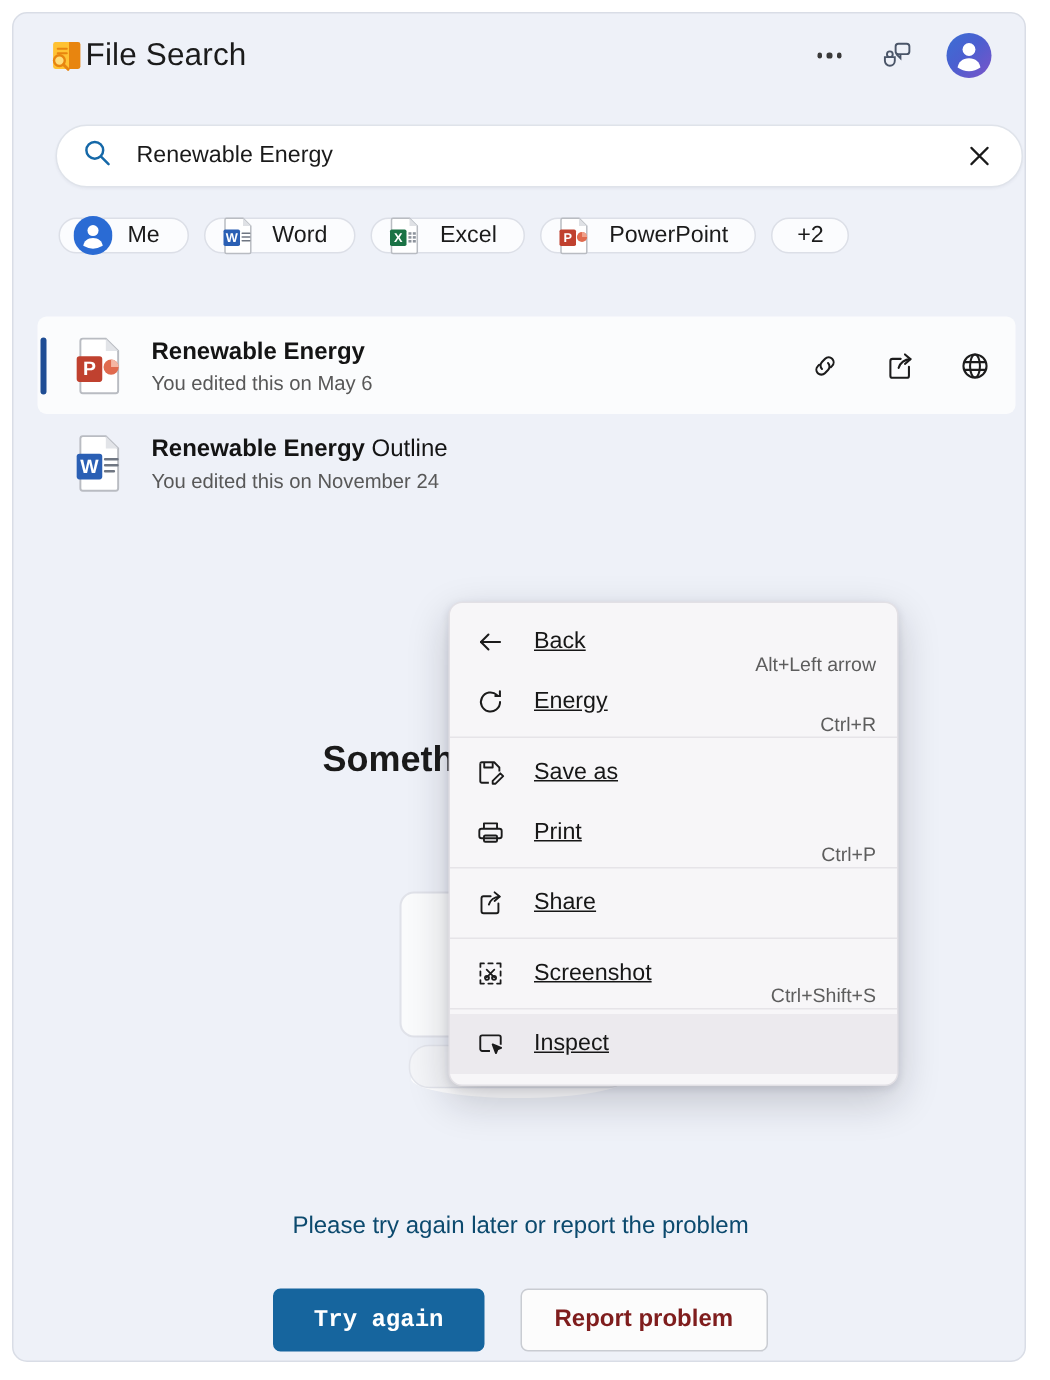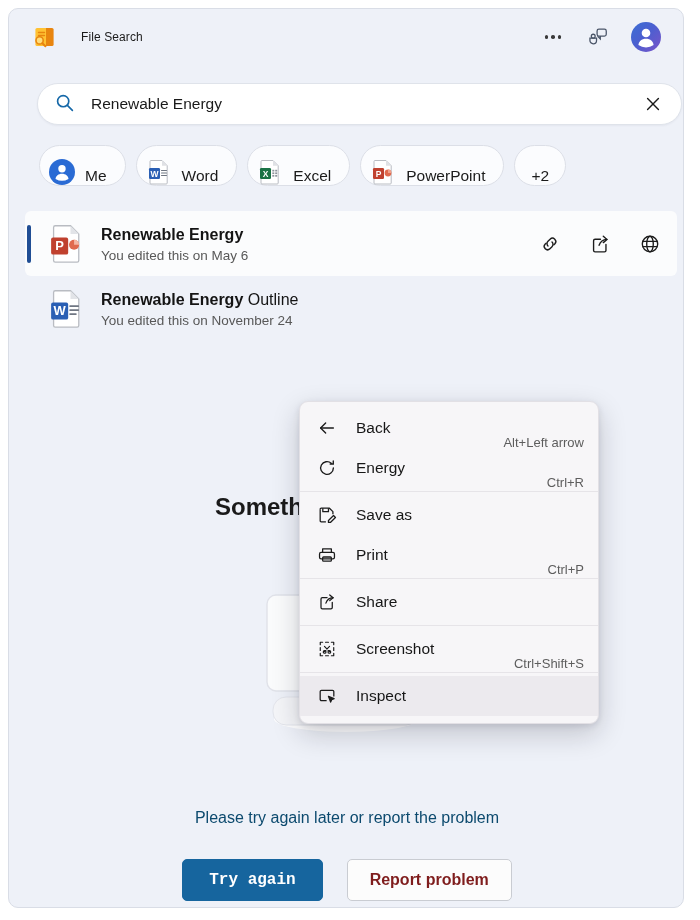--- a/index.html
+++ b/index.html
@@ -21,22 +21,22 @@
 
   
   .titlebar {
     position: absolute; left: 0; top: 0;
     width: 100%; height: 56px;
     display: flex; align-items: center;
     padding: 0 16px;
   }
   .app-icon { width: 26px; height: 26px; margin-left: 6px; flex: 0 0 auto; }
   .app-title {
-    margin-left: 24px;
-    font-size: 12px;
+    margin-left: 0;
+    font-size: 21px;
     color: #1b1b1b;
     letter-spacing: .1px;
   }
   .titlebar-right {
     margin-left: auto;
     display: flex; align-items: center; gap: 20px;
     padding-right: 6px;
   }
   .dots-btn {
     width: 24px; height: 24px;
@@ -71,25 +71,25 @@
     white-space: nowrap; overflow: hidden;
   }
   .clear-btn { flex: 0 0 auto; cursor: pointer; display: flex; }
 
   
   .chips {
     position: absolute; left: 30px; top: 136px;
     display: flex; align-items: center; gap: 10px;
   }
   .chip {
-    height: 41px;
+    height: 24px;
     border: 1px solid #dcdfe7;
     border-radius: 21px;
     background: #fbfcfe;
-    display: flex; align-items: flex-end;
+    display: flex; align-items: center;
     padding: 0 18px 0 9px;
     cursor: pointer;
   }
   .chip.plus { padding: 0 16px; }
   .chip-ico { width: 26px; height: 26px; margin-right: 10px; flex: 0 0 auto;
               display: flex; align-items: center; justify-content: center; }
   .chip-label { font-size: 15.5px; color: #1b1b1b; white-space: nowrap; }
 
   
   .results { position: absolute; left: 16px; top: 202px; width: 652px; }
@@ -172,21 +172,21 @@
   }
   .ctx-item {
     height: 40px;
     display: flex; align-items: center;
     padding: 0 14px 0 16px;
     cursor: pointer;
   }
   .ctx-item.active { background: #eceaee; }
   .ctx-ico { width: 22px; height: 22px; margin-right: 18px; flex: 0 0 auto;
              display: flex; align-items: center; justify-content: center; }
-  .ctx-label { font-size: 15.5px; color: #171717; }
+  .ctx-label { font-size: 15.5px; color: #171717; text-decoration: underline; }
   .ctx-accel { margin-left: auto; font-size: 13px; color: #5d5d5d; margin-top: 28px; }
   .ctx-sep { height: 1px; background: #e6e4e8; margin: 3px 0; }
 </style>
 </head>
 <body>
 
 <div id="app-window">
 
   <div class="titlebar">
     <span class="app-icon">

